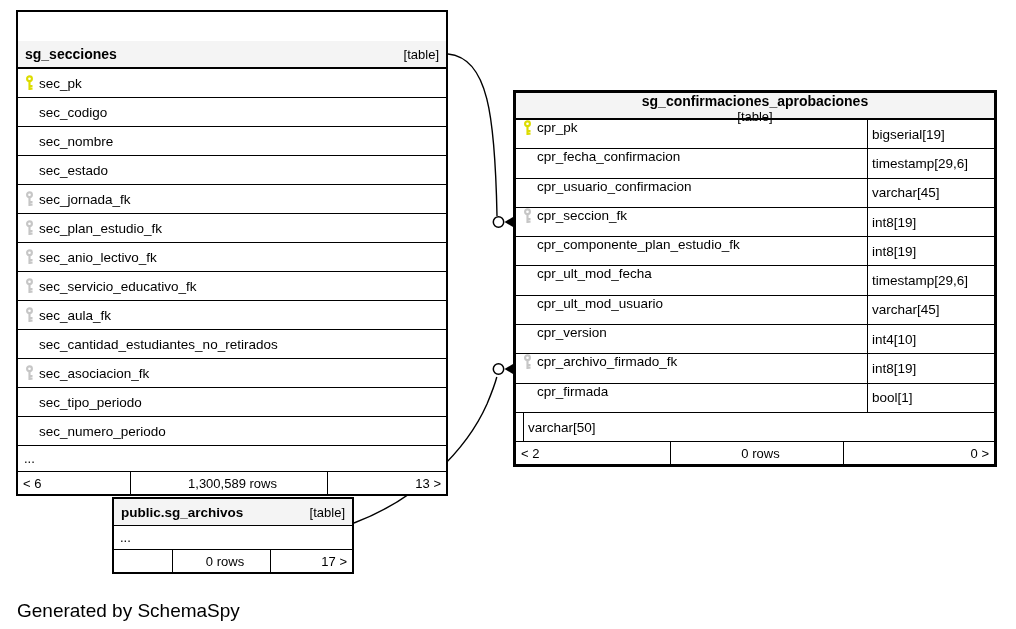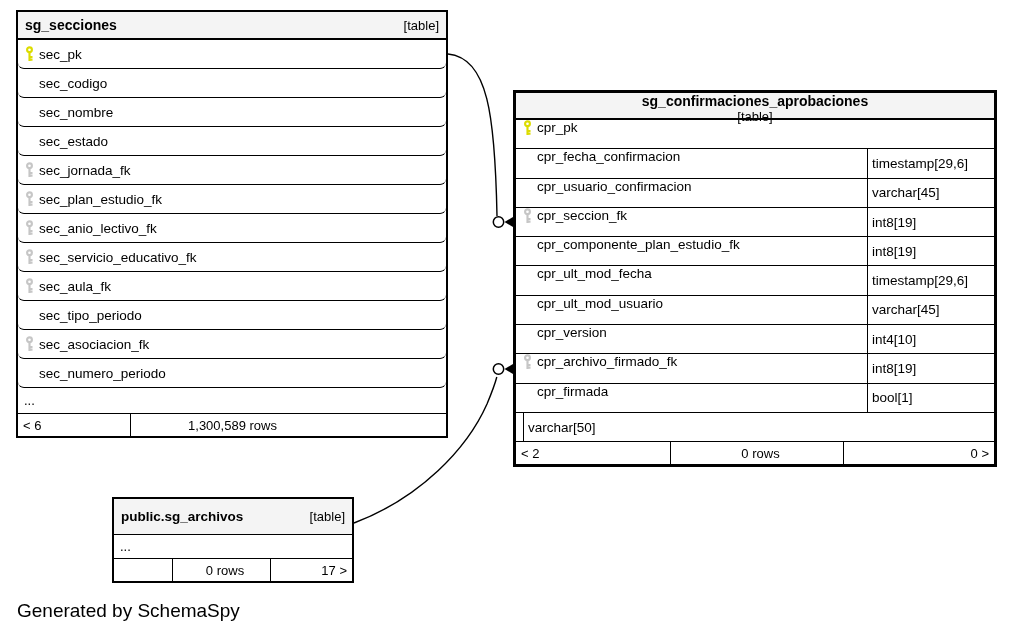--- a/index.html
+++ b/index.html
@@ -33,40 +33,40 @@
     border-bottom:1px solid #000;box-sizing:border-box;background:#fff;}
   .tfoot{display:flex;box-sizing:border-box;font-size:13px;background:#fff;}
   .tfoot .cell{display:flex;align-items:center;box-sizing:border-box;padding:0 5px;}
   .tfoot .cell.mid,.tfoot .cell.right{border-left:1px solid #000;}
   .tfoot .cell.left{justify-content:flex-start;}
   .tfoot .cell.mid{justify-content:center;padding-left:12px;}
   .tfoot .cell.right{justify-content:flex-end;}
 
   
   #t-secciones{left:16px;top:10px;width:432px;}
-  #t-secciones .thead{height:28px;}
-  #t-secciones .row{height:29px;border-radius:6px;}
+  #t-secciones .thead{height:28px;margin-top:29px;}
+  #t-secciones .row{height:29px;}
   #t-secciones .ellipsisrow{height:26px;}
   #t-secciones .tfoot{height:22px;}
   #t-secciones .cell.left{width:112px;}
   #t-secciones .cell.mid{width:197px;}
   #t-secciones .cell.right{flex:1;}
 
   
   #t-confirm{left:513px;top:90px;width:484px;}
   #t-confirm .thead{height:27px;flex-direction:column;}
   #t-confirm .row{height:29.3px;}
   #t-confirm .tfoot{height:22px;border-top:0;}
   #t-confirm .cell.left{width:154px;}
   #t-confirm .cell.mid{width:173px;}
   #t-confirm .cell.right{flex:1;}
 
   
   #t-archivos{left:112px;top:497px;width:242px;}
-  #t-archivos .thead{height:36px;border-bottom:1px solid #000;}
+  #t-archivos .thead{height:27px;border-bottom:1px solid #000;}
   #t-archivos .ellipsisrow{height:24px;}
   #t-archivos .tfoot{height:22px;}
   #t-archivos .cell.left{width:58px;}
   #t-archivos .cell.mid{width:98px;}
   #t-archivos .cell.right{flex:1;}
 
   #edges{position:absolute;left:0;top:0;width:1016px;height:629px;pointer-events:none;}
   #credit{position:absolute;left:17px;top:600px;font-size:19px;}
   .namecell{flex:1;display:flex;align-items:flex-start;height:100%;}
 </style>
@@ -155,55 +155,61 @@
   <div class="row">
     <span class="keycell">
         <svg class="key fk" viewBox="0 0 10 18">
           <use href="#keysym"></use>
         </svg>
       </span>
     <span class="colname">sec_aula_fk</span>
   </div>
   <div class="row">
     <span class="keycell"></span>
+    <span class="colname">sec_cantidad_estudiantes_no_retirados</span>
+  </div>
+  <div class="row">
+    <span class="keycell">
+        <svg class="key fk" viewBox="0 0 10 18">
+          <use href="#keysym"></use>
+        </svg>
+      </span>
+    <span class="colname">sec_asociacion_fk</span>
+  </div>
+  <div class="row">
+    <span class="keycell"></span>
     <span class="colname">sec_tipo_periodo</span>
-  </div>
-  <div class="row">
-    <span class="keycell">
-        <svg class="key fk" viewBox="0 0 10 18">
-          <use href="#keysym"></use>
-        </svg>
-      </span>
-    <span class="colname">sec_asociacion_fk</span>
   </div>
   <div class="row">
     <span class="keycell"></span>
     <span class="colname">sec_numero_periodo</span>
   </div>
   <div class="ellipsisrow">...</div>
   <div class="tfoot">
     <span class="cell left">&lt; 6</span>
     <span class="cell mid">1,300,589 rows</span>
+    <span class="cell right">13 &gt;</span>
   </div>
 </div>
 
 <div class="tablenode focus" id="t-confirm">
   <div class="thead">
     <span class="ttitle">sg_confirmaciones_aprobaciones</span>
     <span class="tbadge">[table]</span>
   </div>
   <div class="row">
     <span class="namecell">
       <span class="keycell">
           <svg class="key pk" viewBox="0 0 10 18">
             <use href="#keysym"></use>
           </svg>
         </span>
       <span class="colname">cpr_pk</span>
     </span>
+    <span class="typecell">bigserial[19]</span>
   </div>
   <div class="row">
     <span class="namecell">
       <span class="keycell"></span>
       <span class="colname">cpr_fecha_confirmacion</span>
     </span>
     <span class="typecell">timestamp[29,6]</span>
   </div>
   <div class="row">
     <span class="namecell">

